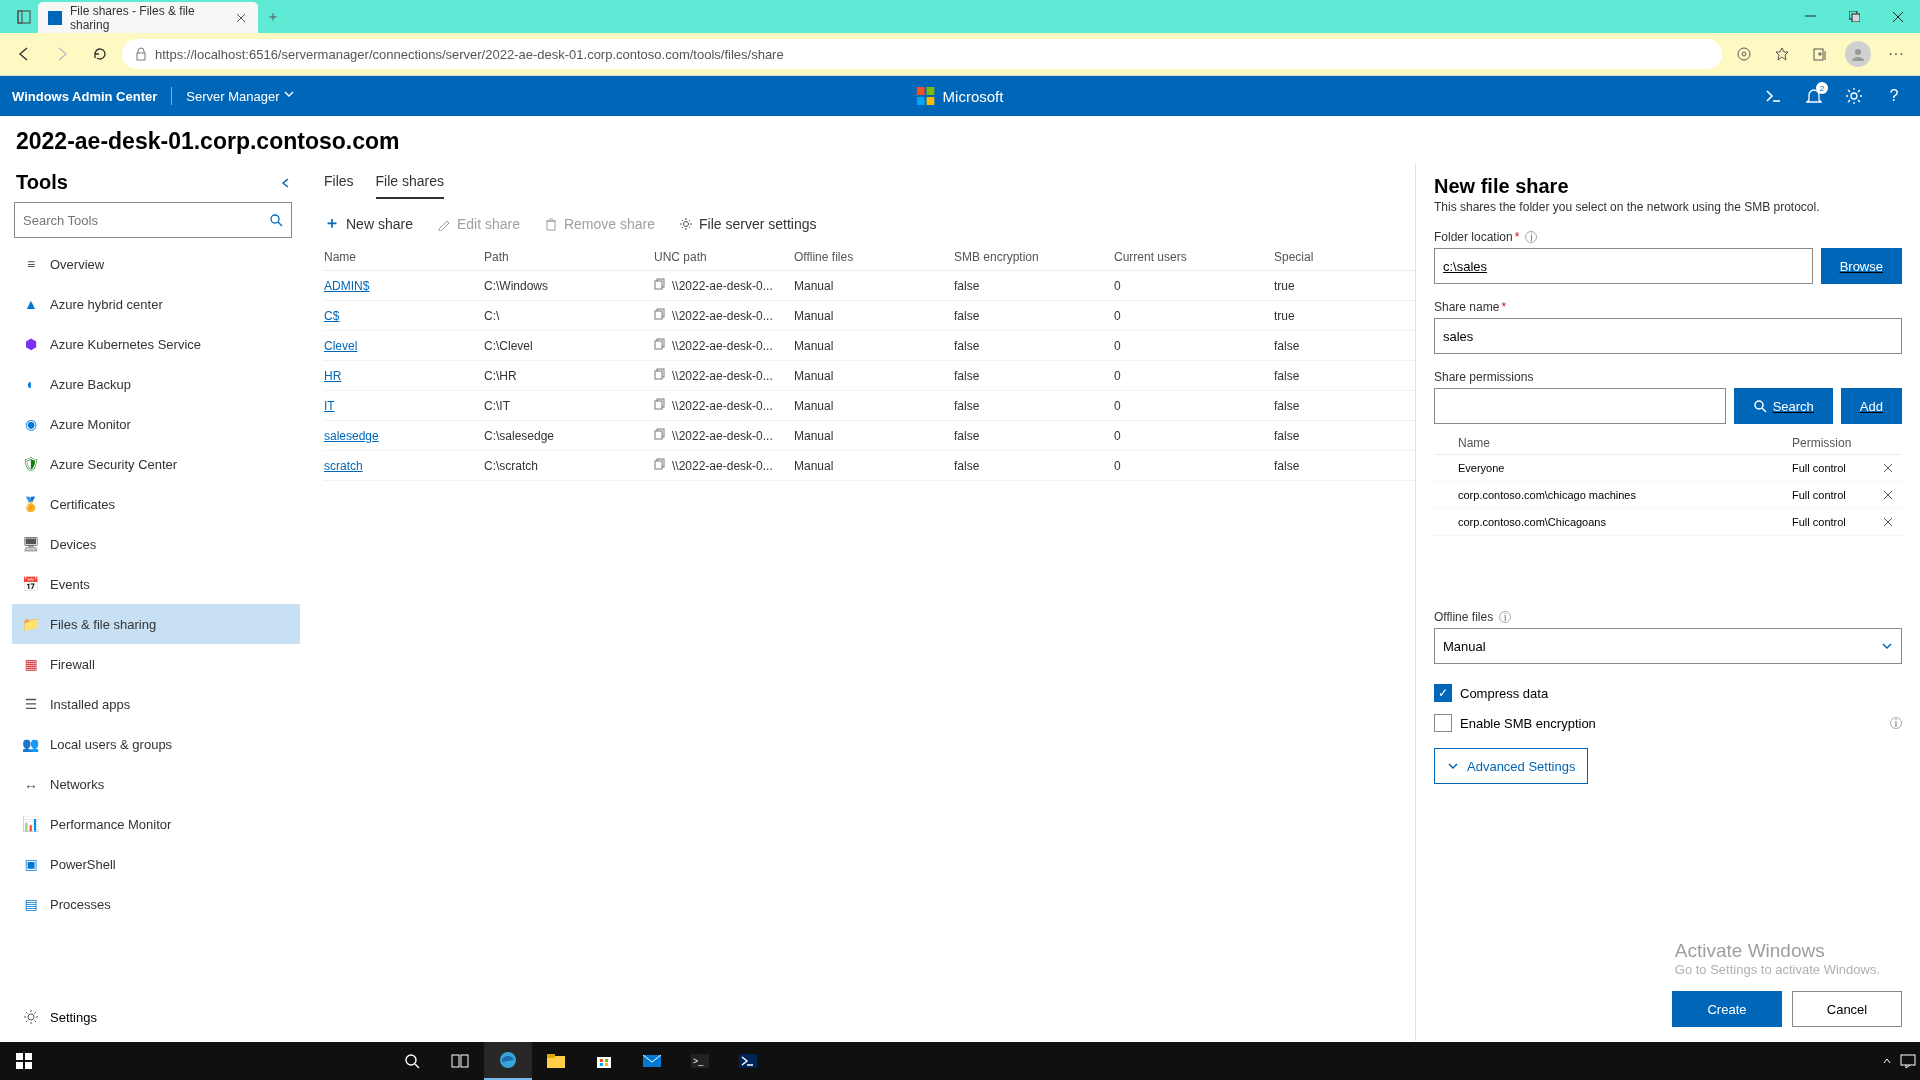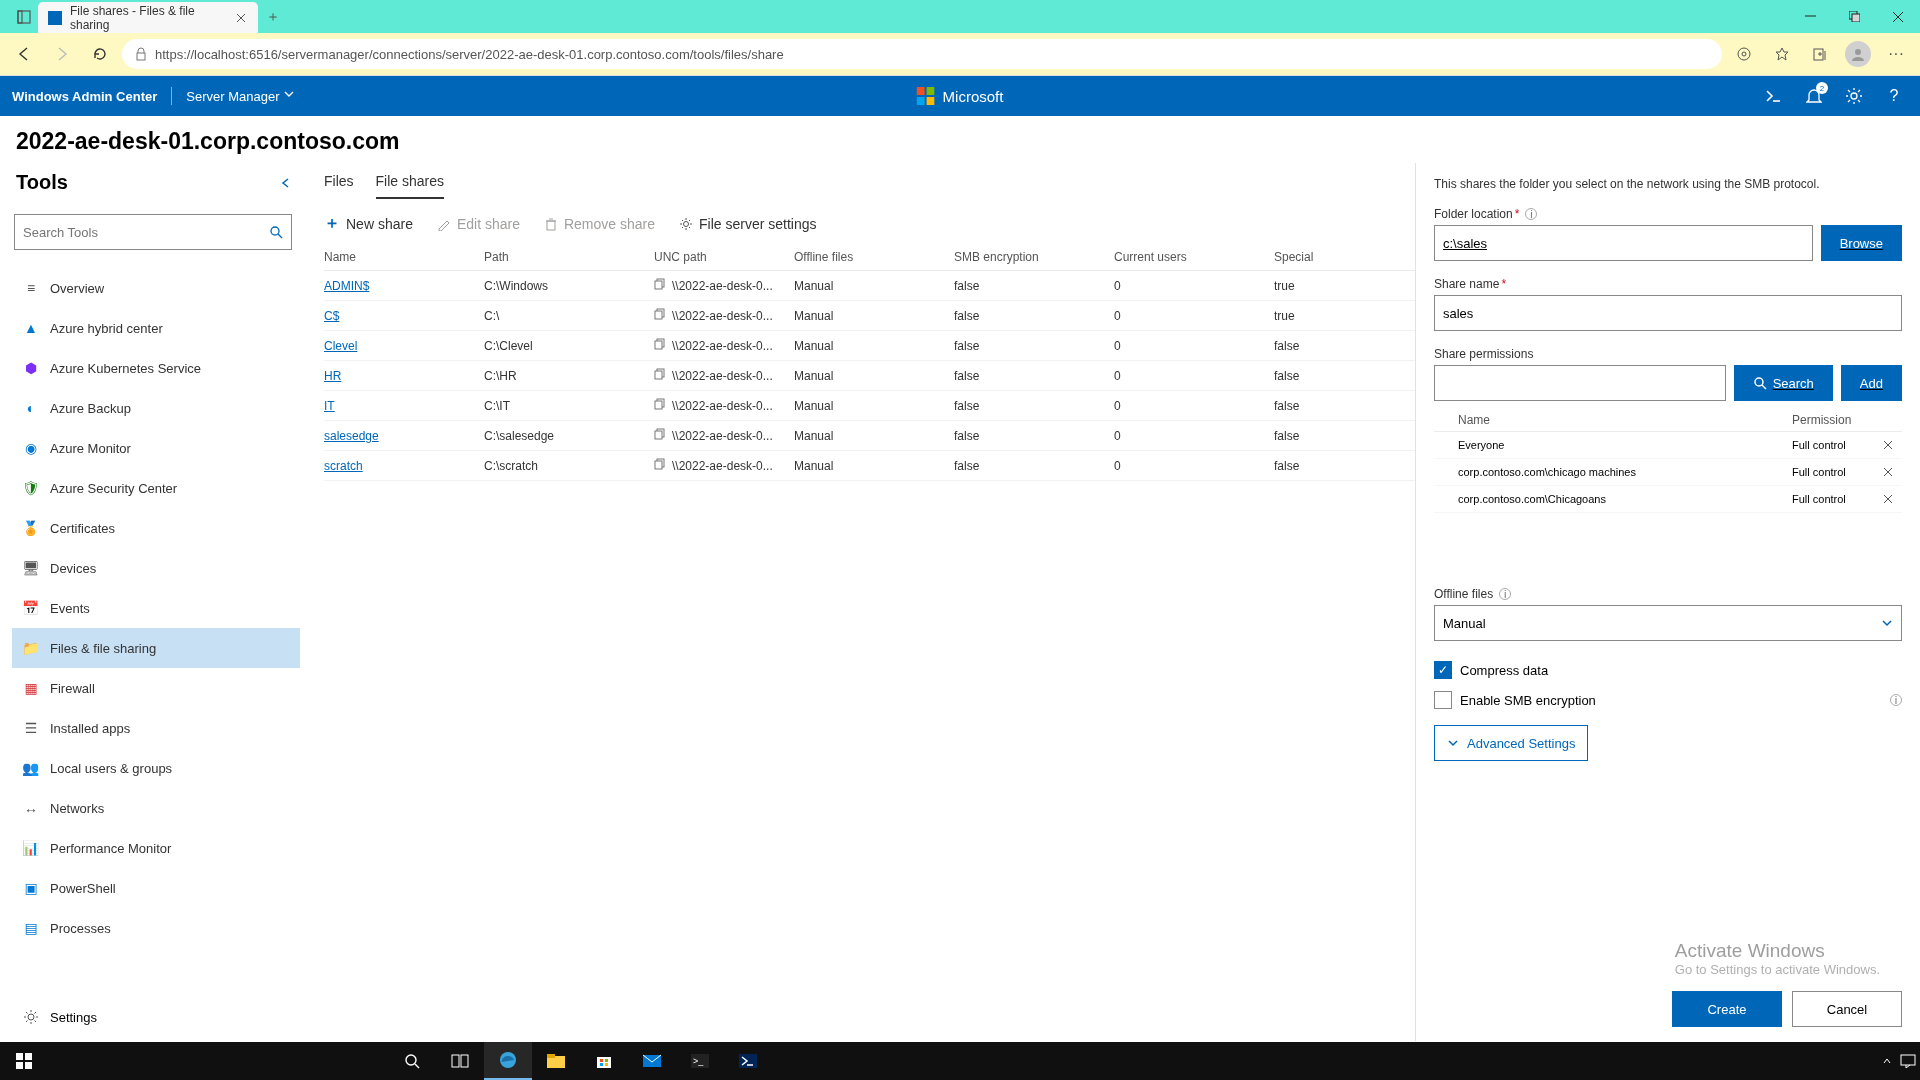--- a/index.html
+++ b/index.html
@@ -29,21 +29,21 @@
   .wac-header .mslogo { margin:0 auto; display:flex; align-items:center; gap:8px; font-size:15px; position:absolute; left:50%; transform:translateX(-50%); }
   .wac-header .right { margin-left:auto; display:flex; align-items:center; gap:12px; }
   .wac-header .hicon { width:28px; height:28px; display:flex; align-items:center; justify-content:center; position:relative; }
   .hicon .badge { position:absolute; top:0px; right:0px; width:12px; height:12px; border-radius:50%; background:#fff; color:#0067b8; font-size:8px; display:flex; align-items:center; justify-content:center; }
 
   .page-title { font-size:23px; font-weight:600; padding:12px 16px 8px 16px; }
 
   .workspace { display:flex; height: calc(1080px - 33px - 43px - 40px - 48px - 38px); }
 
   
-  .sidebar { width: 300px; border-right: none; display:flex; flex-direction:column; padding:4px 0 0 12px; position:relative;gap:12px; }
+  .sidebar { width: 300px; border-right: none; display:flex; flex-direction:column; padding:4px 0 0 12px; position:relative; }
   .tools-hdr { display:flex; align-items:center; padding:4px 8px 6px 4px; }
   .tools-hdr h2 { font-size:20px; font-weight:600; }
   .collapse { margin-left:auto; color:#0067b8; }
   .search-tools { margin:2px 8px 6px 2px; height:36px; border:1px solid #8a8886; display:flex; align-items:center; padding:0 8px; }
   .search-tools input { border:none; outline:none; flex:1; font-size:13px; }
   .tool-list { overflow-y:auto; height:685px; position:relative; }
   .tool-list::-webkit-scrollbar { width:16px; }
   .tool-list::-webkit-scrollbar-thumb { background:#c0c0c0; }
   .tool-list::-webkit-scrollbar-track { background:#f0f0f0; }
   .tool-item { height:40px; display:flex; align-items:center; padding:0 10px; gap:10px; font-size:13px; color:#333; cursor:pointer; }
@@ -489,20 +489,21 @@
   <td>Manual</td>
   <td>false</td>
   <td>0</td>
   <td>false</td>
           </tr>
         </tbody>
     </table>
   </div>
 
   <div class="panel">
+    <h3>New file share</h3>
     <div class="desc">This shares the folder you select on the network using the SMB protocol.</div>
 
     <div class="fld-label">
         <span>Folder location</span>
         <span class="req">*</span>
         <span class="info-ic">i</span>
       </div>
     <div class="row" style="margin-bottom:12px;">
       <input class="txt" style="flex: 1 1 0%;" value="c:\sales">
       <button class="btn primary">

